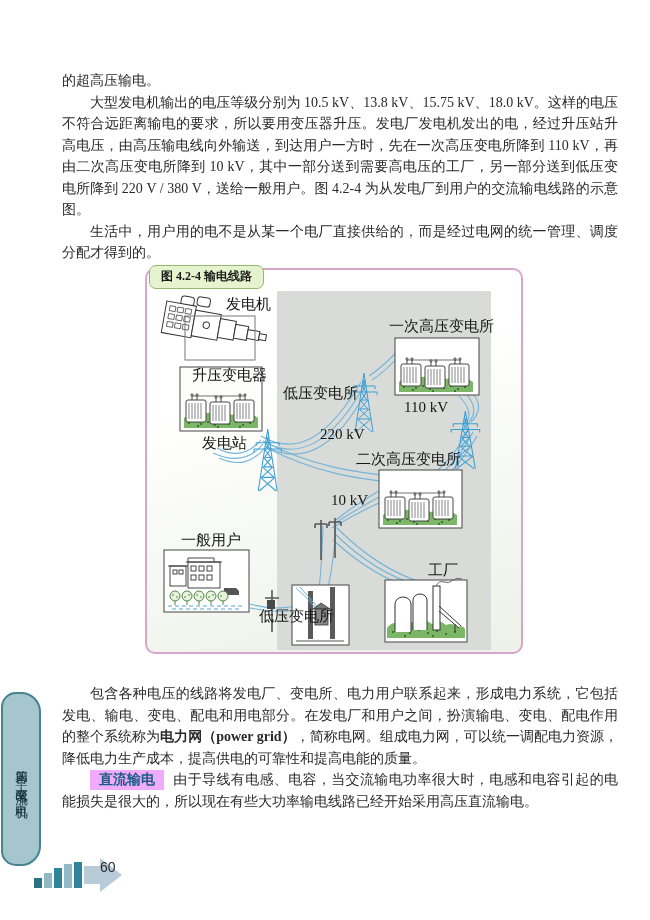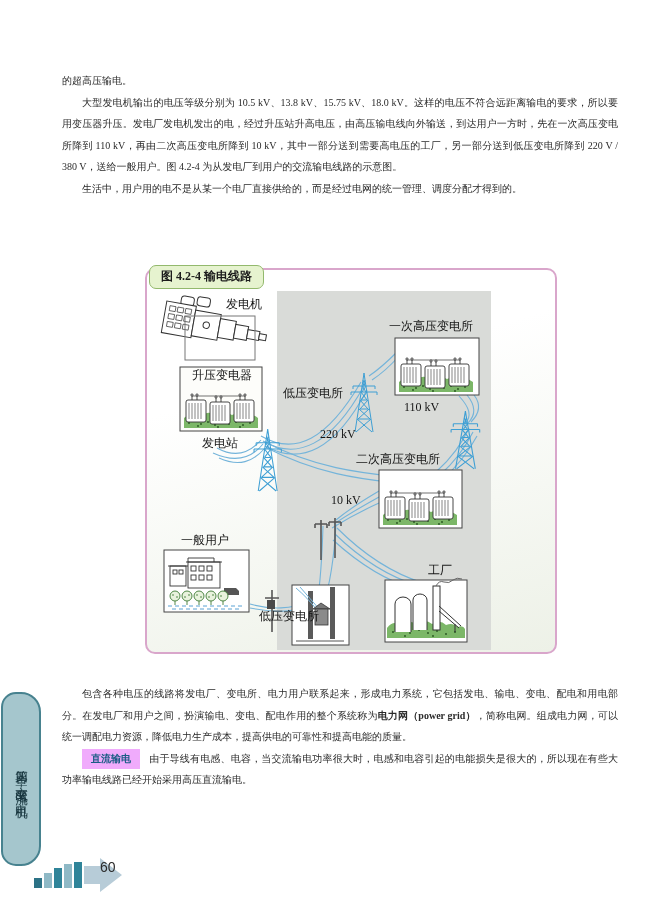--- a/index.html
+++ b/index.html
@@ -1,45 +1,45 @@
 <!DOCTYPE html>
 <html><head>
 <meta charset="utf-8">
 <style>
   html,body{margin:0;padding:0;}
   body{
     position:relative;width:650px;height:920px;background:#ffffff;overflow:hidden;
     font-family:"Liberation Serif","DejaVu Serif",serif;color:#2a2a2a;
   }
   
-  .text-block{position:absolute;left:62px;width:556px;font-size:10px;line-height:21.5px;text-align:justify;}
+  .text-block{position:absolute;left:62px;width:556px;font-size:14px;line-height:21.5px;text-align:justify;}
   .text-block p{margin:0;}
   .indent{text-indent:2em;}
   #top-text{top:70px;}
   #bottom-text{top:683px;}
   .bold-term{font-weight:bold;}
   .dc-badge{
     display:inline-block;background:#f0abfc;color:#1a5c85;font-weight:bold;
     padding:0 9px 1px;margin-right:9px;text-indent:0;line-height:19px;
   }
   
   .figure{
-    position:absolute;left:145px;top:268px;width:412px;height:386px;
+    position:absolute;left:145px;top:268px;width:378px;height:386px;
     border:2px solid #d9a6cb;border-radius:10px;box-sizing:border-box;
     background:linear-gradient(165deg,#ffffff 30%,#edf1e7 100%);
     font-family:Liberation Serif, serif;
   }
   .fig-gray{position:absolute;left:130px;top:21px;width:214px;height:359px;background:#d9dbd8;}
   .fig-badge{
     position:absolute;left:2px;top:-5px;background:#e6f3cf;border:1.5px solid #93b96d;
     border-radius:7px;padding:2px 11px 3px;font-size:12px;font-weight:bold;color:#1c1c1c;
     white-space:nowrap;z-index:3;
   }
   .fig-art{position:absolute;left:0;top:0;z-index:1;}
-  .flabel{position:absolute;font-size:12px;color:#151515;white-space:nowrap;z-index:2;line-height:13px;}
+  .flabel{position:absolute;font-size:15px;color:#151515;white-space:nowrap;z-index:2;line-height:13px;}
   
   .chapter-tab{
     position:absolute;left:1px;top:692px;width:40px;height:174px;z-index:2;
     background:#a5c6cd;border:2px solid #47828f;border-radius:15px 20px 20px 15px;
     box-sizing:border-box;display:flex;flex-direction:column;align-items:center;justify-content:center;
   }
   .chapter-tab span{
     writing-mode:vertical-rl;font-size:12.5px;color:#15333c;letter-spacing:2px;
     font-family:"Liberation Sans","DejaVu Sans",sans-serif;
   }

